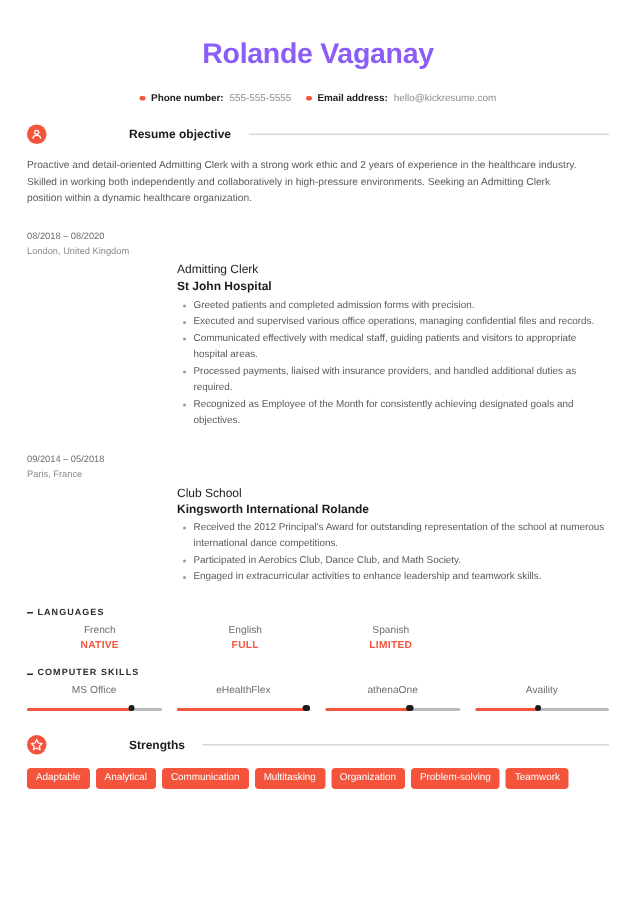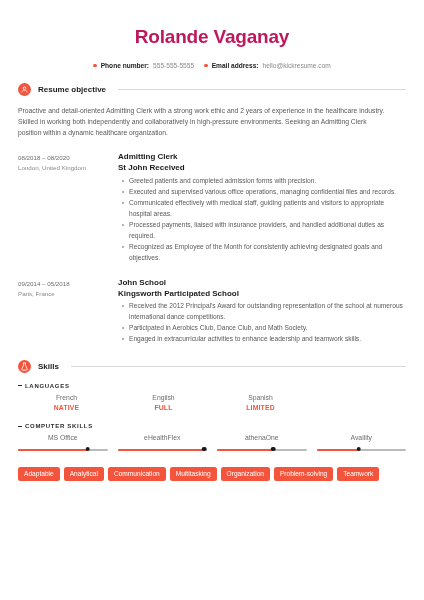--- a/index.html
+++ b/index.html
@@ -11,21 +11,21 @@
     color:#3c3c3c;
     overflow:hidden;
   }
   .page { padding:0 18px; }
 
   
   .name {
     text-align:center;
     font-size:19px;
     font-weight:bold;
-    color:#be185d;
+    color:#8b5cf6;
     letter-spacing:-0.2px;
     padding-top:26px;
     line-height:1.2;
   }
   .contact-row {
     display:flex;
     justify-content:center;
     align-items:center;
     gap:10px;
     margin-top:13px;
@@ -45,40 +45,41 @@
   .sec-head { display:flex; align-items:center; gap:7px; }
   .sec-icon {
     width:13px; height:13px; border-radius:50%;
     background:#F4543C; flex:none;
     display:flex; align-items:center; justify-content:center;
   }
   .sec-icon svg { display:block; }
   .sec-title {
     font-size:8px; font-weight:bold; color:#1b1b1b;
     white-space:nowrap;
+    margin-left:48px;
   }
   .sec-line { flex:1; height:1px; background:#d9d9d9; margin-left:5px; }
 
   
   .objective {
     margin-top:9px;
     font-size:6.8px;
     line-height:1.65;
     color:#5a5a5a;
     max-width:372px;
   }
 
   
   .entry { display:flex; margin-top:10px; }
   .entry-left { width:100px; flex:none; padding-top:1px; }
   .entry-date { font-size:6.2px; color:#6d6d6d; line-height:1.6; }
   .entry-loc  { font-size:6.2px; color:#8a8a8a; line-height:1.6; }
   .entry-right { flex:1; }
   .entry-role {
-    font-size:8px; font-weight:bold; color:#1b1b1b; line-height:1.35;
+    font-size:8px; font-weight:normal; color:#1b1b1b; line-height:1.35;margin-top:23px;
   }
   .entry-org {
     font-size:8px; font-weight:bold; color:#1b1b1b; line-height:1.35;
   }
   ul.bullets { margin:2px 0 0 0; padding:0 0 0 11px; list-style:none; }
   ul.bullets li {
     position:relative;
     font-size:6.6px;
     line-height:1.62;
     color:#5a5a5a;
@@ -196,62 +197,52 @@
 
   <div class="section">
 
     <div class="entry">
       <div class="entry-left">
         <div class="entry-date">08/2018 – 08/2020</div>
         <div class="entry-loc">London, United Kingdom</div>
       </div>
       <div class="entry-right">
         <div class="entry-role">Admitting Clerk</div>
-        <div class="entry-org">St John Received</div>
+        <div class="entry-org">St John Hospital</div>
         <ul class="bullets">
           <li>Greeted patients and completed admission forms with precision.</li>
           <li>Executed and supervised various office operations, managing confidential files and records.</li>
           <li>Communicated effectively with medical staff, guiding patients and visitors to appropriate hospital areas.</li>
           <li>Processed payments, liaised with insurance providers, and handled additional duties as required.</li>
           <li>Recognized as Employee of the Month for consistently achieving designated goals and objectives.</li>
         </ul>
       </div>
     </div>
   </div>
 
   <div class="section">
 
     <div class="entry">
       <div class="entry-left">
         <div class="entry-date">09/2014 – 05/2018</div>
         <div class="entry-loc">Paris, France</div>
       </div>
       <div class="entry-right">
-        <div class="entry-role">John School</div>
-        <div class="entry-org">Kingsworth Participated School</div>
+        <div class="entry-role">Club School</div>
+        <div class="entry-org">Kingsworth International Rolande</div>
         <ul class="bullets">
           <li>Received the 2012 Principal's Award for outstanding representation of the school at numerous international dance competitions.</li>
           <li>Participated in Aerobics Club, Dance Club, and Math Society.</li>
           <li>Engaged in extracurricular activities to enhance leadership and teamwork skills.</li>
         </ul>
       </div>
     </div>
   </div>
 
   <div class="section">
-    <div class="sec-head">
-      <span class="sec-icon">
-        <svg width="9" height="9" viewBox="0 0 24 24" fill="none" stroke="#ffffff" stroke-width="2.2">
-          <path d="M9.5 2.5v6.2L4.5 19a1.8 1.8 0 001.6 2.6h11.8A1.8 1.8 0 0019.5 19l-5-10.3V2.5"></path>
-          <path d="M8 2.5h8"></path>
-        </svg>
-      </span>
-      <span class="sec-title">Skills</span>
-      <span class="sec-line"></span>
-    </div>
 
     <div class="sub-label">
       <span class="sub-dash"></span>
       <span>LANGUAGES</span>
     </div>
     <div class="lang-grid">
       <div class="lang-cell">
         <div class="lang-name">French</div>
         <div class="lang-level">NATIVE</div>
       </div>
@@ -300,20 +291,29 @@
         <div class="cs-bar">
           <span class="cs-track"></span>
           <span class="cs-fill" style="width: 47%;"></span>
           <span class="cs-knob" style="left: 47%;"></span>
         </div>
       </div>
     </div>
   </div>
 
   <div class="section">
+    <div class="sec-head">
+      <span class="sec-icon">
+        <svg width="9" height="9" viewBox="0 0 24 24" fill="none" stroke="#ffffff" stroke-width="2.2" stroke-linejoin="round">
+          <path d="M12 2.8l2.9 6.1 6.6.9-4.8 4.6 1.2 6.6L12 17.9 6.1 21l1.2-6.6L2.5 9.8l6.6-.9z"></path>
+        </svg>
+      </span>
+      <span class="sec-title">Strengths</span>
+      <span class="sec-line"></span>
+    </div>
     <div class="tags">
       <span class="tag">Adaptable</span>
       <span class="tag">Analytical</span>
       <span class="tag">Communication</span>
       <span class="tag">Multitasking</span>
       <span class="tag">Organization</span>
       <span class="tag">Problem-solving</span>
       <span class="tag">Teamwork</span>
     </div>
   </div>

